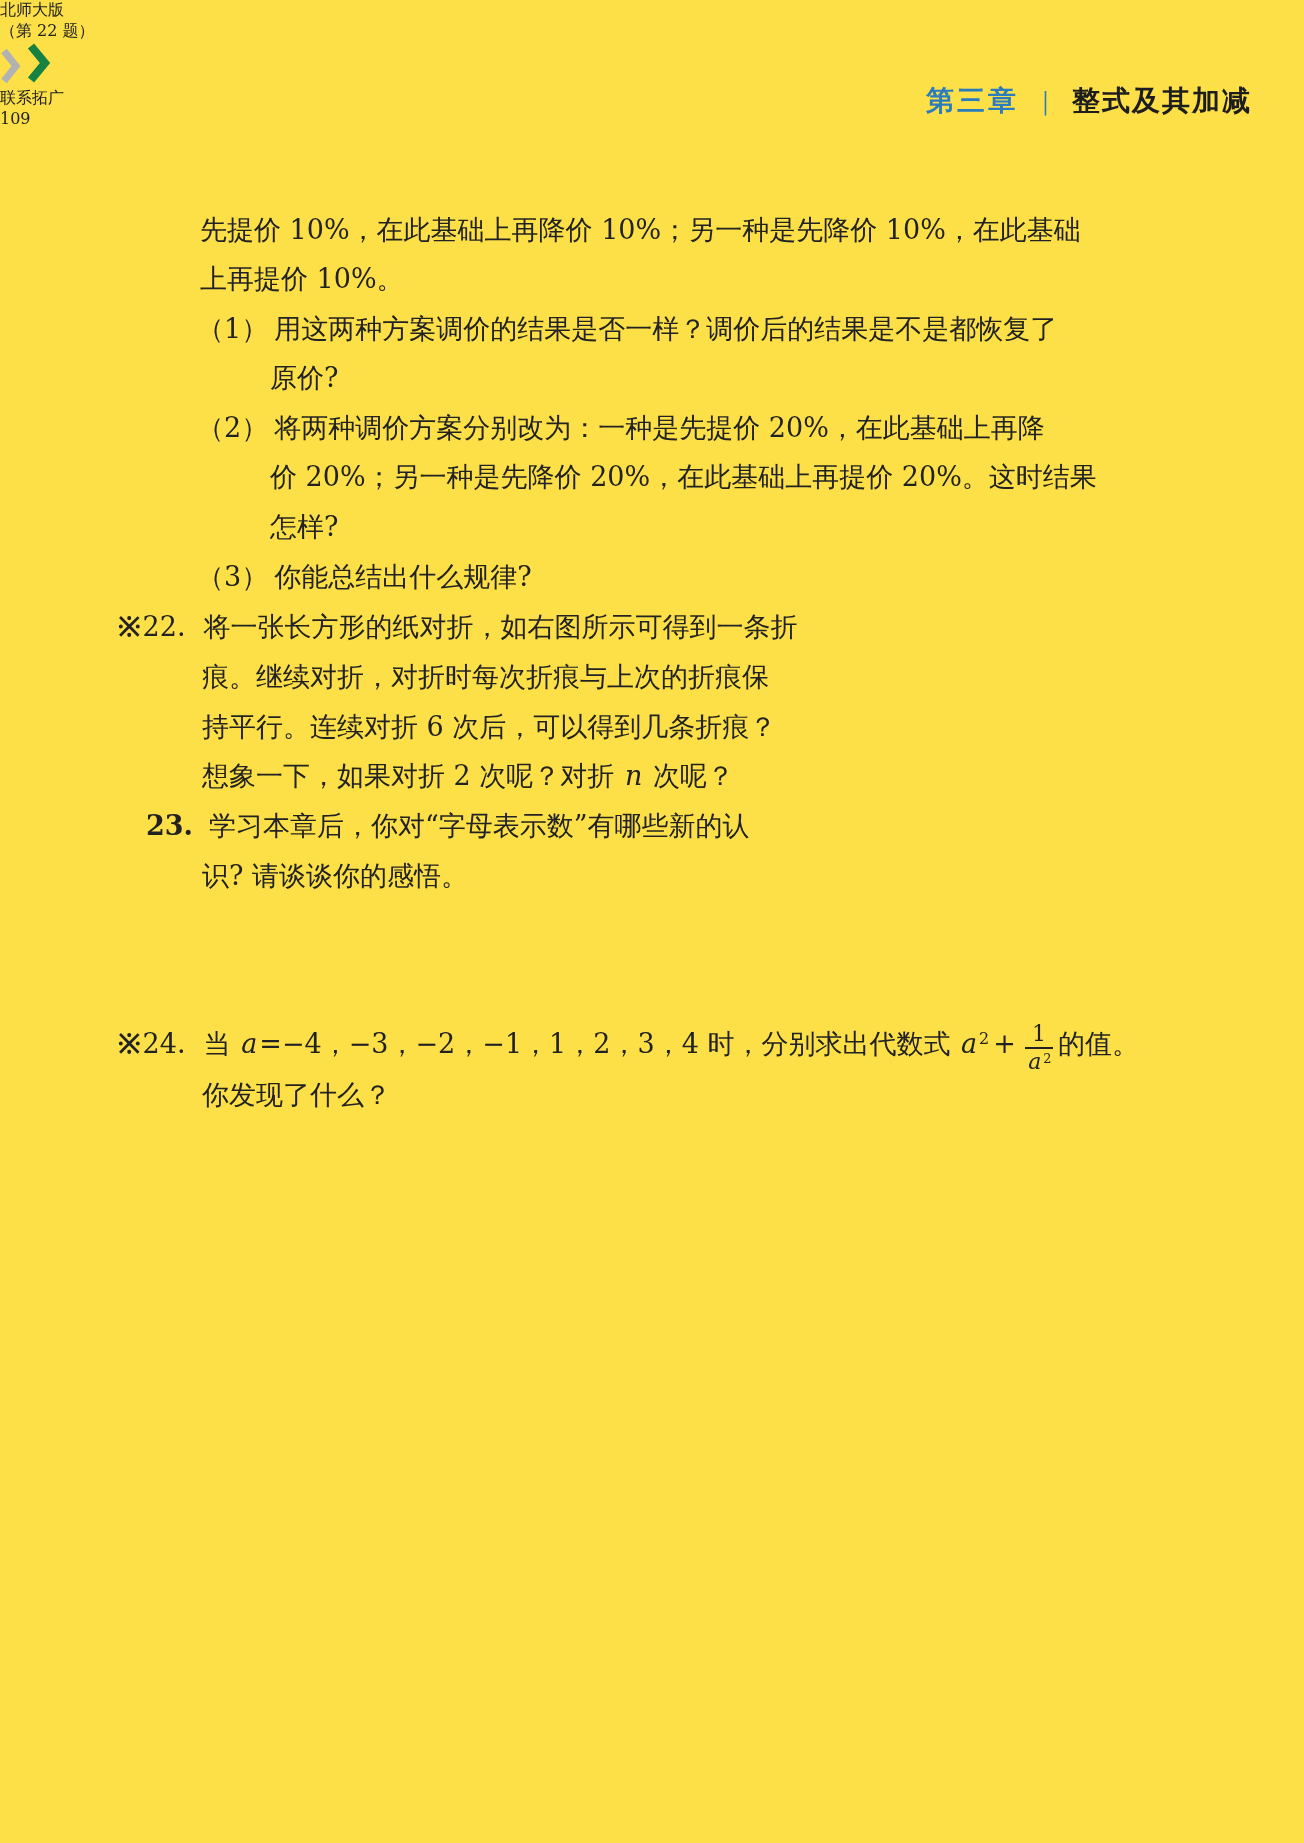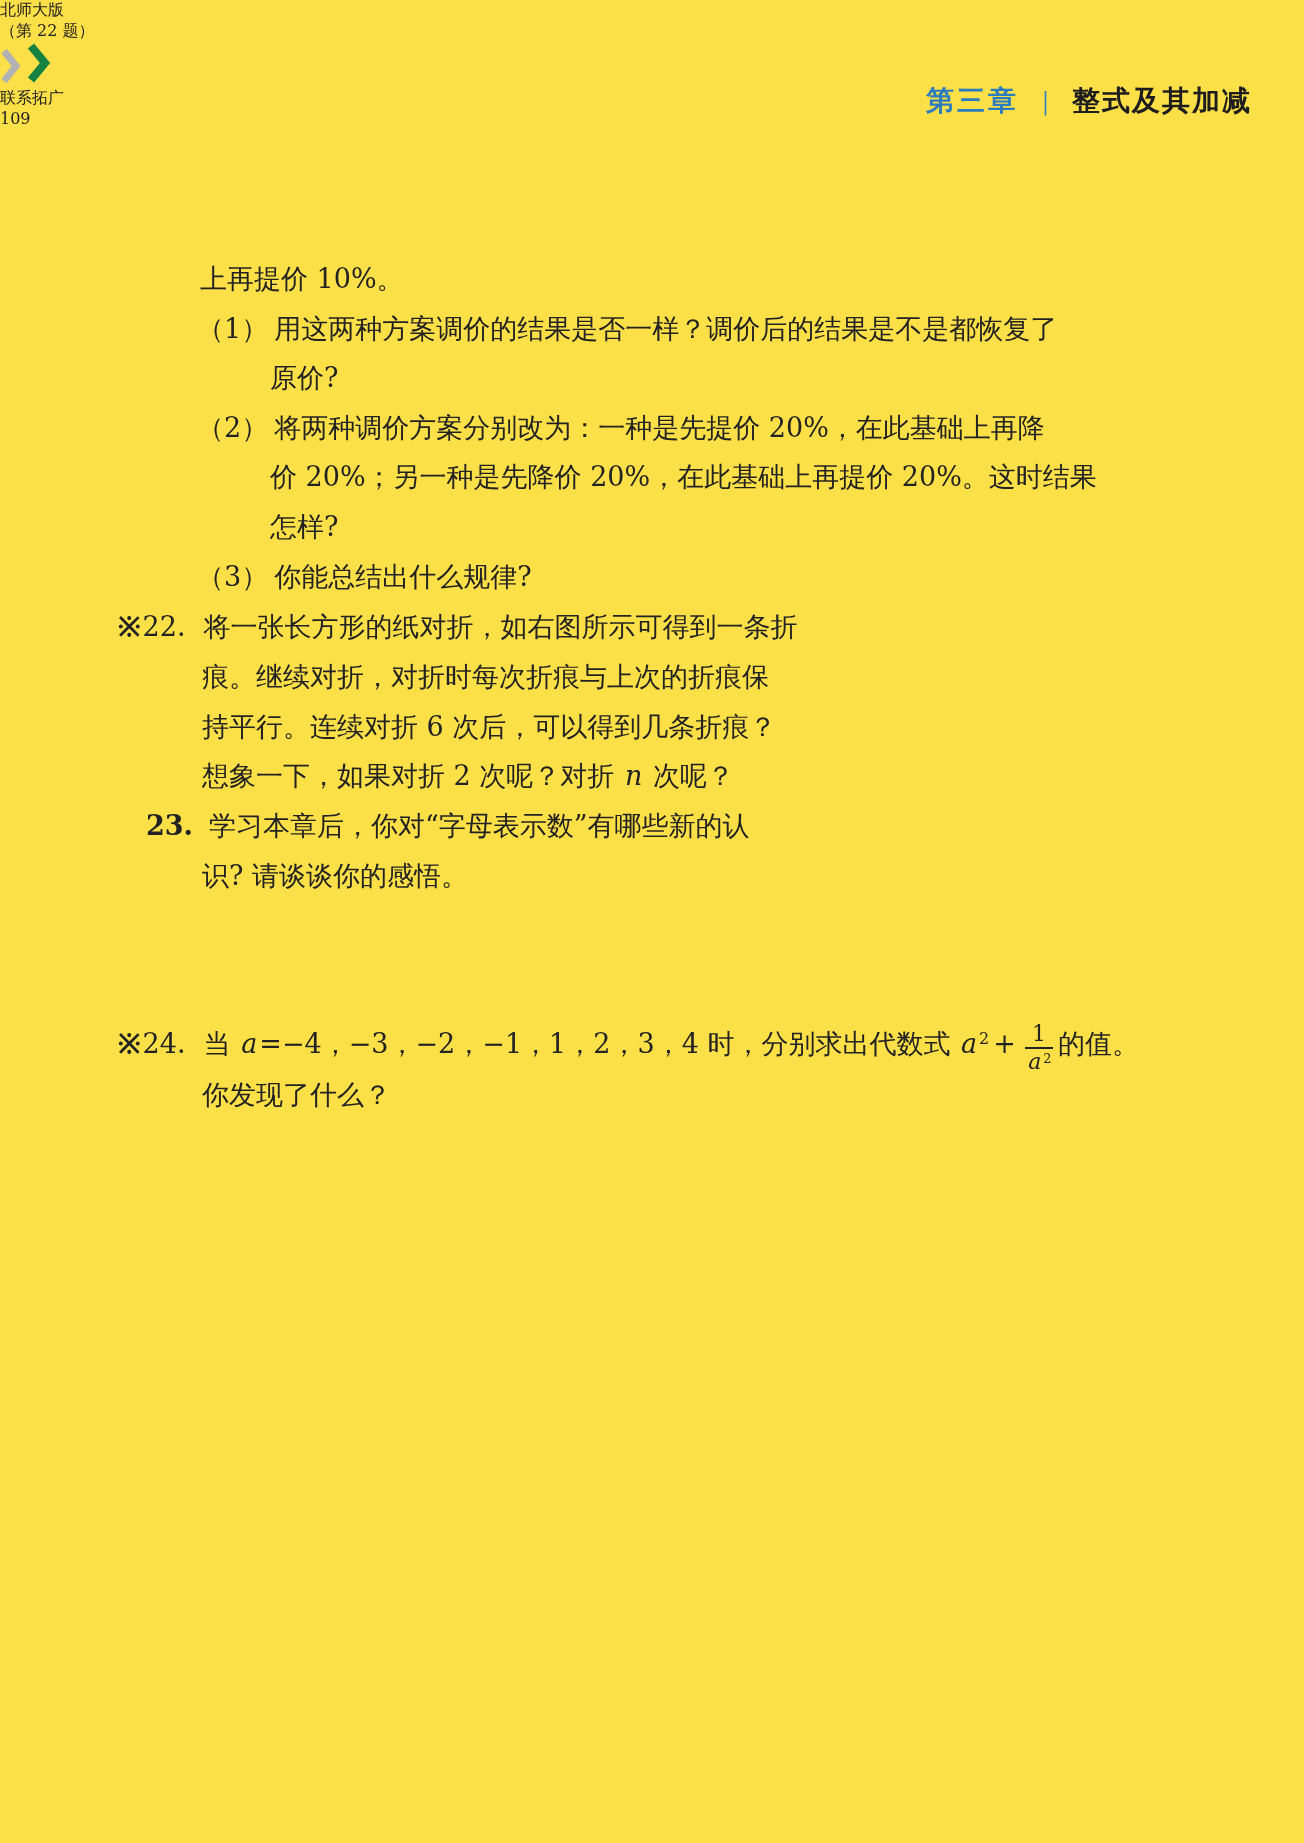--- a/index.html
+++ b/index.html
@@ -88,20 +88,21 @@
   <div class="watermark">北师大版</div>
 
   
   <div class="chapter-header">
     <span class="chapter-num">第三章</span>
     <span class="header-sep">|</span>
     <span class="chapter-title">整式及其加减</span>
   </div>
 
   
+  <div class="line" style="top:205px;left:200px">先提价 10%，在此基础上再降价 10%；另一种是先降价 10%，在此基础</div>
   <div class="line" style="top:254px;left:200px">上再提价 10%。</div>
 
   
   <div class="line" style="top:304px;left:197px"><span class="ilabel">（1）</span><span>用这两种方案调价的结果是否一样？调价后的结果是不是都恢复了</span></div>
   <div class="line" style="top:353px;left:270px">原价?</div>
 
   
   <div class="line" style="top:403px;left:197px"><span class="ilabel">（2）</span><span>将两种调价方案分别改为：一种是先提价 20%，在此基础上再降</span></div>
   <div class="line" style="top:452px;left:270px">价 20%；另一种是先降价 20%，在此基础上再提价 20%。这时结果</div>
   <div class="line" style="top:502px;left:270px">怎样?</div>

